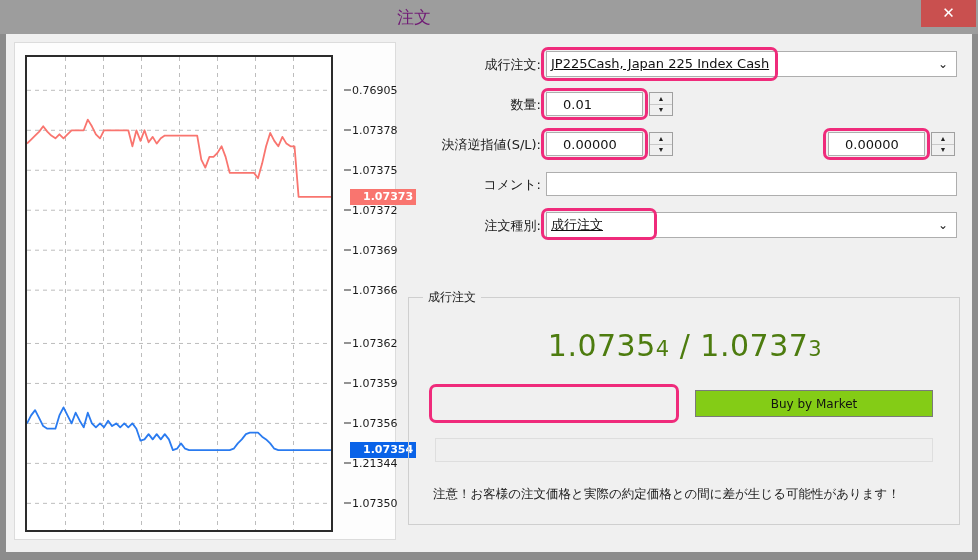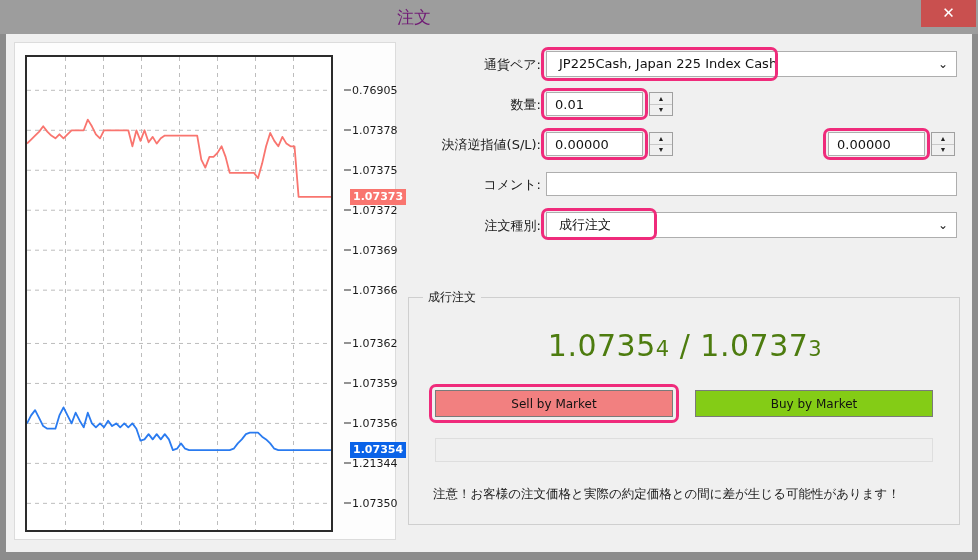--- a/index.html
+++ b/index.html
@@ -55,50 +55,50 @@
   }
   .ax{
     position:absolute;left:4px;white-space:nowrap;
     transform:translateY(-50%);
   }
   .ax-tick{
     position:absolute;left:-4px;width:7px;height:1px;background:#2b2b2b;
     transform:translateY(-50%);
   }
   .pricetag{
-    position:absolute;left:2px;padding:1px 3px 2px 3px;
+    position:absolute;left:2px;padding:1px 3px 2px 13px;
     font-size:11px;font-weight:bold;color:#fff;white-space:nowrap;
     transform:translateY(-50%);
     font-family:"DejaVu Sans",sans-serif;
   }
   .pricetag.ask{background:#f9756f;}
   .pricetag.bid{background:#0a63e8;}
   
   .form{
     position:absolute;left:398px;top:8px;width:560px;height:498px;
   }
   .lbl{
     position:absolute;text-align:right;
     font-size:13px;color:#1a1a1a;line-height:22px;
     font-family:"DejaVu Sans",sans-serif;
     white-space:nowrap;
   }
   .field{
     position:absolute;box-sizing:border-box;
     background:#ffffff;border:1px solid #aeaeae;
     font-size:13px;color:#111;
-    line-height:20px;padding:0 8px;
+    line-height:20px;padding:0 16px;
     font-family:"DejaVu Sans",sans-serif;
     outline:none;
   }
   .combo{
     position:absolute;box-sizing:border-box;
     background:#ffffff;border:1px solid #aeaeae;
-    font-size:13px;color:#111;height:26px;line-height:24px;padding:0 12px;
-    font-family:"DejaVu Sans",sans-serif;cursor:pointer;
+    font-size:13px;color:#111;height:26px;line-height:24px;padding:0 4px;
+    font-family:"DejaVu Sans",sans-serif;cursor:pointer;text-decoration:underline;
   }
   .combo .caret{
     position:absolute;right:8px;top:0;height:26px;line-height:24px;
     font-size:12px;color:#222;
   }
   .spinner{
     position:absolute;width:24px;height:24px;box-sizing:border-box;
     background:#f0f0f0;border:1px solid #a0a0a0;cursor:pointer;
   }
   .spinner .up,.spinner .dn{
@@ -208,21 +208,21 @@
           <div class="ax" style="top: 420.38px;">1.21344</div>
           <div class="ax-tick" style="top: 460.352px;"></div>
           <div class="ax" style="top: 460.352px;">1.07350</div>
           <div class="pricetag ask" style="top: 153.901px; background: rgb(249, 117, 111);">1.07373</div>
           <div class="pricetag bid" style="top: 407.056px; background: rgb(10, 99, 232);">1.07354</div>
         </div>
     </div>
 
     <div class="form">
 
-      <div class="lbl" style="left:0;top:12px;width:137px;">通貨ペア:</div>
+      <div class="lbl" style="left:0;top:12px;width:137px;">成行注文:</div>
       <div class="combo" style="left:142px;top:9px;width:411px;">
         <span>JP225Cash, Japan 225 Index Cash</span>
         <span class="caret">⌄</span>
       </div>
       <div class="hl" style="left:137px;top:5px;width:237px;height:34px;"></div>
 
       <div class="lbl" style="left:0;top:52px;width:137px;">数量:</div>
       <input class="field" style="left: 142px; top: 50px; width: 97px; height: 24px;" value="0.01">
       <div class="spinner" style="left:245px;top:50px;">
         <div class="up">▲</div>
@@ -255,21 +255,20 @@
       </div>
       <div class="hl" style="left:137px;top:166px;width:116px;height:32px;"></div>
 
       <div class="group">
         <div class="group-title">成行注文</div>
 
         <div class="quote">
           <span>1.0735</span><span class="small">4</span><span> / </span><span>1.0737</span><span class="small">3</span>
         </div>
 
-        <div class="mkt-btn sell-btn">Sell by Market</div>
         <div class="hl" style="left:20px;top:86px;width:250px;height:39px;"></div>
 
         <div class="mkt-btn buy-btn">Buy by Market</div>
 
         <div class="statusbar"></div>
 
         <div class="warn">注意！お客様の注文価格と実際の約定価格との間に差が生じる可能性があります！</div>
       </div>
 
     </div>

